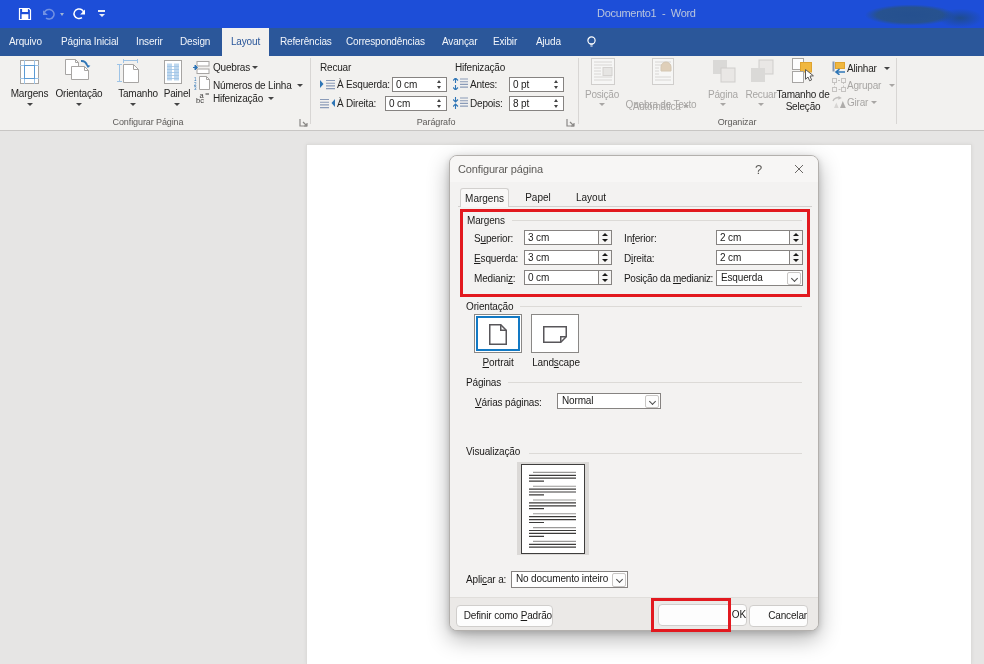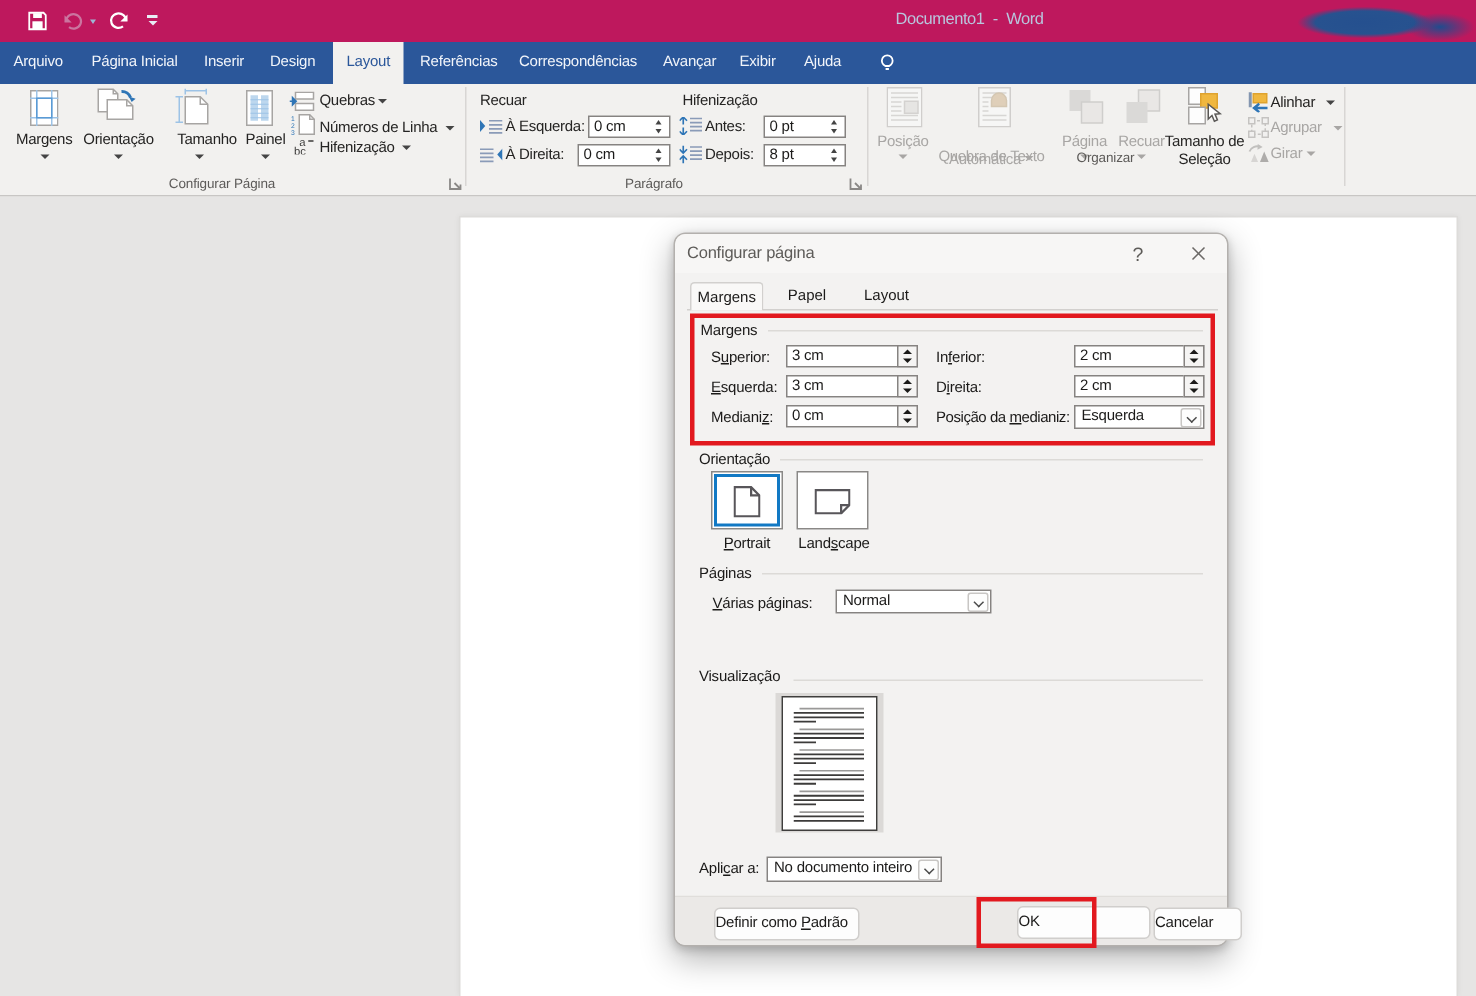--- a/index.html
+++ b/index.html
@@ -1,20 +1,20 @@
 <!DOCTYPE html>
 <html><head>
 <meta charset="utf-8">
 <style>
   * { margin:0; padding:0; box-sizing:border-box; }
   html,body { width:984px; height:664px; overflow:hidden; background:#e6e5e4; font-family:"Liberation Sans",sans-serif; }
   .abs { position:absolute; }
   #stage { position:relative; width:984px; height:664px; }
   
-  #titlebar { left:0; top:0; width:984px; height:28px; background:#be185d; }
+  #titlebar { left:0; top:0; width:984px; height:28px; background:#1d4ed8; }
   #tabrow { left:0; top:28px; width:984px; height:28px; background:#2b579a; }
   .tab { position:absolute; top:0; height:28px; line-height:28px; color:#f2f5fa; font-size:10px; letter-spacing:-0.15px; }
   #tab-active { position:absolute; left:222px; top:0; width:47px; height:28px; background:#f2f1ef; color:#2b579a; font-size:10px; letter-spacing:-0.15px; text-align:center; line-height:28px; }
   
   #ribbon { left:0; top:56px; width:984px; height:75px; background:#f2f1ef; border-bottom:1px solid #c8c6c4; }
   .rsep { position:absolute; top:2px; width:1px; height:66px; background:#d8d6d4; }
   .biglabel { position:absolute; font-size:10px; letter-spacing:-0.2px; color:#252423; text-align:center; white-space:nowrap; }
   .caret { position:absolute; width:0; height:0; border-left:3px solid transparent; border-right:3px solid transparent; border-top:3.5px solid #444; }
   .caret.dim { border-top-color:#a8a6a4; }
   .smalltext { position:absolute; font-size:10px; letter-spacing:-0.2px; color:#252423; white-space:nowrap; }
@@ -28,21 +28,21 @@
   .dlg-text { position:absolute; font-size:10px; letter-spacing:-0.15px; color:#1b1a19; white-space:nowrap; }
   .gline { position:absolute; height:1px; background:#dcdad7; }
   .field { position:absolute; height:15px; background:#fff; border:1px solid #868381; font-size:10px; letter-spacing:-0.15px; color:#1b1a19; line-height:13px; padding-left:3px; }
   .spin { position:absolute; width:14px; height:15px; background:#f5f4f3; border:1px solid #868381; }
   .spin:before { content:""; position:absolute; left:3px; top:2px; border-left:3px solid transparent; border-right:3px solid transparent; border-bottom:3.5px solid #1b1a19; }
   .spin:after  { content:""; position:absolute; left:3px; bottom:2px; border-left:3px solid transparent; border-right:3px solid transparent; border-top:3.5px solid #1b1a19; }
   .combo { position:absolute; height:16px; background:#fff; border:1px solid #868381; font-size:10px; letter-spacing:-0.15px; color:#1b1a19; line-height:14px; padding-left:4px; }
   .combobtn { position:absolute; top:1px; width:14px; background:#fdfdfd; border:1px solid #c8c6c4; border-radius:2px; }
   .chev { position:absolute; width:5px; height:5px; border-right:1.2px solid #4a4a4a; border-bottom:1.2px solid #4a4a4a; transform:rotate(45deg); }
   .redbox { position:absolute; border:3px solid #e2191f; }
-  .btn { position:absolute; height:22px; background:#fdfdfd; border:1px solid #d0cecc; border-radius:4px; font-size:10px; letter-spacing:-0.15px; color:#1b1a19; text-align:left;margin-left:20px; }
+  .btn { position:absolute; height:22px; background:#fdfdfd; border:1px solid #d0cecc; border-radius:4px; font-size:10px; letter-spacing:-0.15px; color:#1b1a19; text-align:right; }
   u { text-decoration:underline; text-underline-offset:1px; }
 </style>
 </head>
 <body>
 <div id="stage">
   <div class="abs" id="titlebar">
 
     <div class="abs" style="left:865px;top:2px;width:105px;height:26px;background:radial-gradient(ellipse 60px 14px at 45px 13px, #25508f 0%, #27528f 55%, rgba(43,87,154,0) 75%);"></div>
     <div class="abs" style="left:930px;top:6px;width:60px;height:24px;background:radial-gradient(ellipse 32px 13px at 30px 12px, #1f4c8e 0%, rgba(43,87,154,0) 72%);"></div>
 
@@ -241,21 +241,21 @@
     <div class="smalltext dimtext" style="left:847px;top:23.5px">Agrupar</div>
     <div class="caret dim" style="left:889px;top:28px"></div>
     <svg class="abs" style="left:832px;top:39px;opacity:.65" width="14" height="14" viewBox="0 0 14 14">
       <path d="M1 6 a5.5 5 0 0 1 7 -3.2" fill="none" stroke="#a8a6a4" stroke-width="1.3"></path>
       <path d="M6.5 1 l3.3 2 -3.5 1.8 z" fill="#a8a6a4"></path>
       <path d="M8 13 l2.8-7 3 7 z" fill="#8a8886"></path>
       <path d="M2 13 l2.3-5.5 2.4 5.5 z" fill="#c9c7c5"></path>
     </svg>
     <div class="smalltext dimtext" style="left:847px;top:40.5px">Girar</div>
     <div class="caret dim" style="left:871px;top:45px"></div>
-    <div class="glabel" style="left:687px;width:100px;top:44px;text-align:center">Organizar</div>
+    <div class="glabel" style="left:687px;width:100px;top:61px;text-align:center">Organizar</div>
     <div class="rsep" style="left:896px"></div>
   </div>
   <div class="abs" id="docarea">
       <div id="page"></div>
     </div>
   <div class="abs" id="dialog">
     <div class="abs" style="left:0;top:0;width:368px;height:26px;background:#f7f6f5;border-radius:7px 7px 0 0"></div>
     <div class="abs" style="left:8px;top:7px;font-size:11px;letter-spacing:-0.15px;color:#5d5b58">Configurar página</div>
     <div class="abs" style="left:305px;top:6px;font-size:13px;color:#5d5b58">?</div>
     <svg class="abs" style="left:344px;top:8px" width="10" height="10" viewBox="0 0 10 10">

